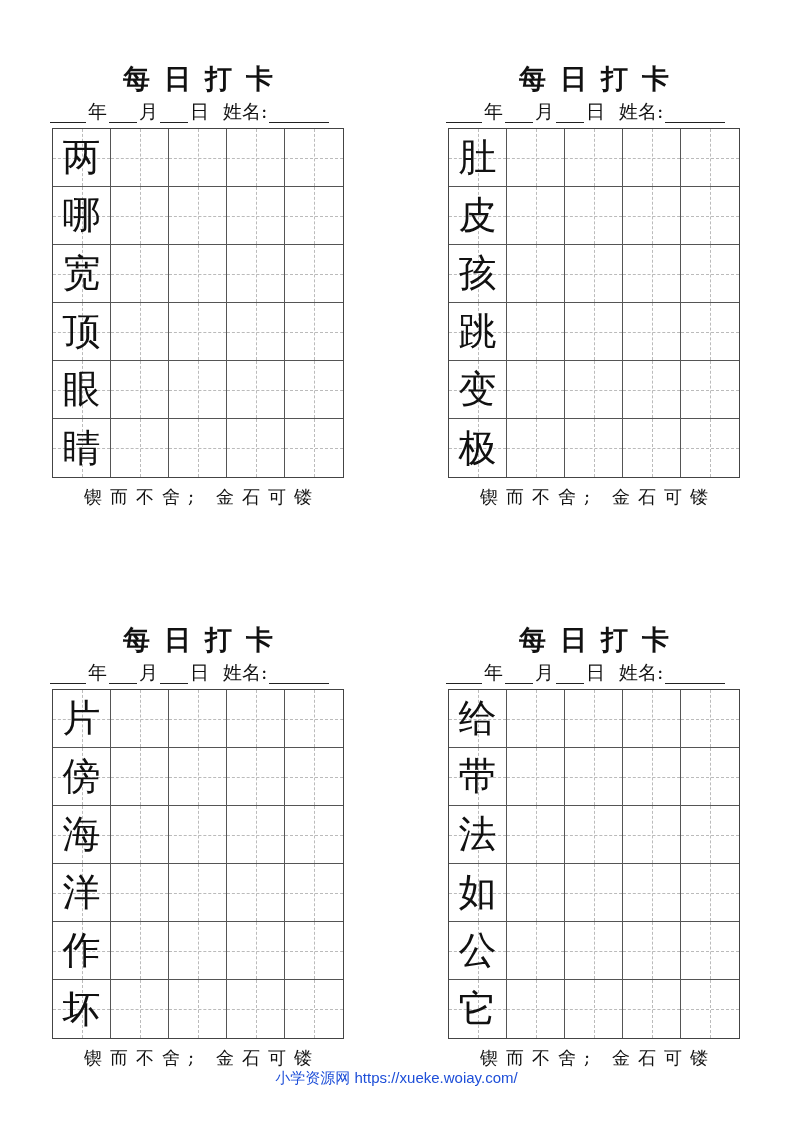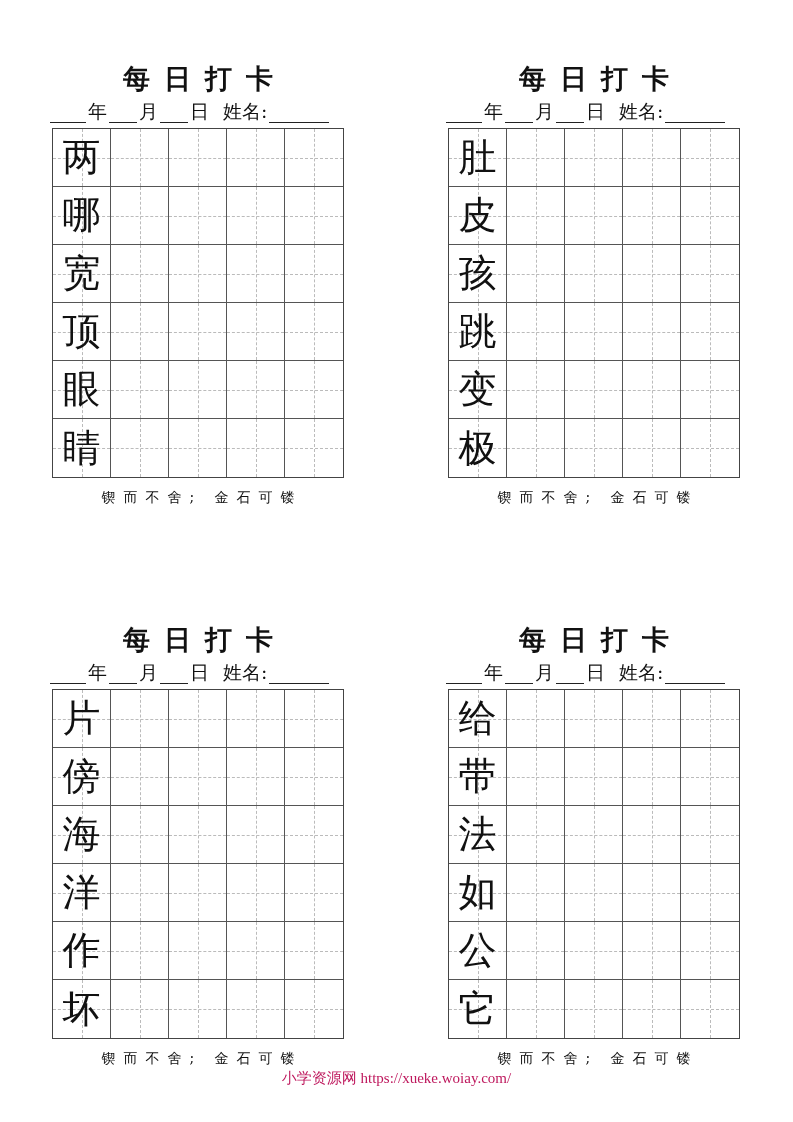--- a/index.html
+++ b/index.html
@@ -16,23 +16,23 @@
             border: 1.5px solid #444; box-sizing: border-box; display: grid;
             grid-template-columns: repeat(5, 1fr); grid-template-rows: repeat(6, 1fr); }
     .cell { position: relative; border-right: 1.2px solid #555; border-bottom: 1.2px solid #555; box-sizing: border-box; }
     .cell.last-col { border-right: none; }
     .cell.last-row { border-bottom: none; }
     .cell::before { content: ""; position: absolute; left: 50%; top: 0; bottom: 0; border-left: 1px dashed #bbb; }
     .cell::after { content: ""; position: absolute; top: 50%; left: 0; right: 0; border-top: 1px dashed #bbb; }
     .cell .ch { position: absolute; inset: 0; display: flex; align-items: center; justify-content: center;
                 font-size: 38px; z-index: 1; font-family: "DejaVu Serif", serif; }
     .motto { position: absolute; left: 0; width: 292px; top: 421px; text-align: center;
-             font-size: 14px; letter-spacing: 8px; line-height: 26px; padding-left: 8px; box-sizing: border-box; }
+             font-size: 18px; letter-spacing: 8px; line-height: 26px; padding-left: 8px; box-sizing: border-box; }
     .footer { position: absolute; left: 0; width: 793px; top: 1069px; text-align: center;
-              font-family: Liberation Serif, serif; font-size: 15px; color: #be185d; }
+              font-family: Liberation Sans, sans-serif; font-size: 15px; color: #1d4ed8; }
   </style>
 </head>
 <body>
 
 <div id="cards-root">
     <div class="card" style="left: 52px; top: 63px;">
       <div class="card-title">每日打卡</div>
       <div class="info-line">
       <span class="blank" style="width:36px"></span>
       <span class="lbl">年</span>

